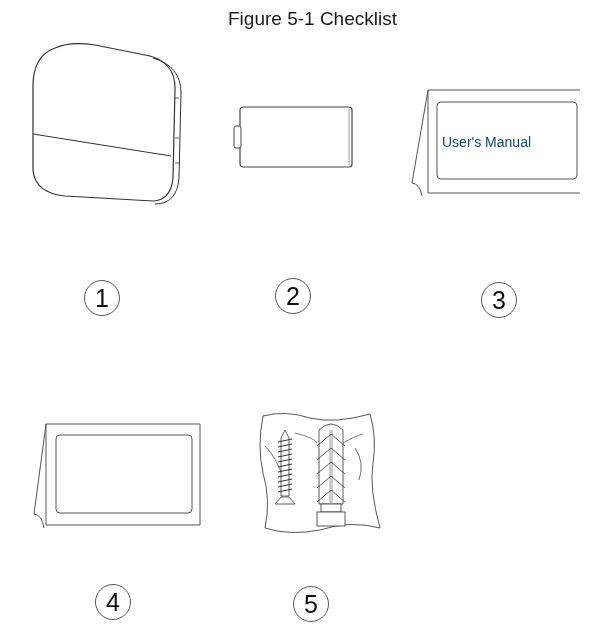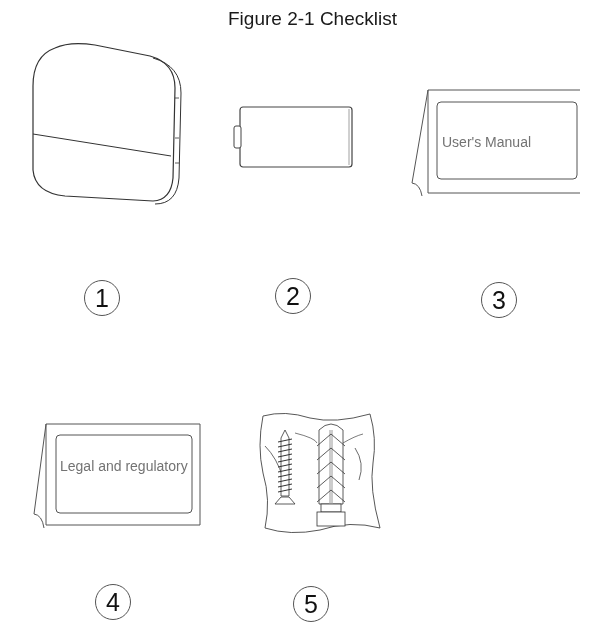--- a/index.html
+++ b/index.html
@@ -4,26 +4,26 @@
 <style>
   html, body { margin: 0; padding: 0; background: #ffffff; }
   body { width: 610px; height: 625px; position: relative; overflow: hidden;
          font-family: "Liberation Sans", "DejaVu Sans", sans-serif; color: #1a1a1a; }
   .title { position: absolute; top: 8px; left: 0; width: 100%; text-align: center;
            font-size: 19px; padding-left: 15px; box-sizing: border-box; }
   .fig { position: absolute; }
   .num { position: absolute; width: 36px; height: 36px; border: 1px solid #555;
          border-radius: 50%; display: flex; align-items: center; justify-content: center;
          font-size: 25px; color: #111; box-sizing: border-box; }
-  .card-text { position: absolute; font-size: 14px; color: #737373; line-height: 18px; }
+  .card-text { position: absolute; font-size: 14px; color: #0c4a6e; line-height: 18px; }
 </style>
 </head>
 <body>
 
-<div class="title">Figure 2-1 Checklist</div>
+<div class="title">Figure 5-1 Checklist</div>
 
 <svg class="fig" style="left:25px;top:38px" width="160" height="170" viewBox="0 0 160 170">
   <path d="M30,10 Q45,3 70,7 L125,18 Q150,25 150,50 L148,140 Q146,162 128,163 L40,158 Q10,155 8,132 L8,48 Q8,18 30,10 Z" fill="#fff" stroke="#333" stroke-width="1.2"></path>
   <path d="M128,20 Q156,28 156,55 L154,140 Q152,166 130,166" fill="none" stroke="#333" stroke-width="1"></path>
   <path d="M8,96 L146,118" fill="none" stroke="#333" stroke-width="1"></path>
   <path d="M150,60 L154,60 M150,100 L154,100 M150,125 L154,125" stroke="#333" stroke-width="0.8"></path>
 </svg>
 <div class="num" style="left:84px;top:280px">1</div>
 
 <svg class="fig" style="left:232px;top:105px" width="125" height="70" viewBox="0 0 125 70">
@@ -42,21 +42,20 @@
 <div class="card-text" style="left:442px;top:133px">User's Manual</div>
 <div class="num" style="left:481px;top:282px">3</div>
 
 <svg class="fig" style="left:32px;top:422px" width="175" height="110" viewBox="0 0 175 110">
   <path d="M14,2 L168,2 L168,103" stroke="#555" fill="none" stroke-width="1"></path>
   <path d="M14,2 L2,92 Q10,93 12,106" stroke="#555" fill="none" stroke-width="1"></path>
   <path d="M14,2 L14,103 L168,103" stroke="#555" fill="none" stroke-width="1"></path>
   <rect x="24" y="13" width="136" height="78" rx="4" fill="#fff" stroke="#555" stroke-width="1"></rect>
 </svg>
 <div class="card-text" style="left:60px;top:457px">
-  <div>Legal and regulatory</div>
 </div>
 <div class="num" style="left:95px;top:584px">4</div>
 
 <svg class="fig" style="left:255px;top:408px" width="132" height="130" viewBox="0 0 132 130">
   <path d="M8,8 Q30,2 55,10 Q80,16 115,6 Q122,30 118,55 Q114,80 125,120 Q95,112 65,122 Q35,128 10,120 Q16,92 8,65 Q2,38 8,8 Z" fill="#fff" stroke="#444" stroke-width="0.9"></path>
   <path d="M100,40 Q110,55 104,72" fill="none" stroke="#444" stroke-width="0.8"></path>
   <path d="M10,38 Q22,50 28,70" fill="none" stroke="#444" stroke-width="0.8"></path>
 
   <polygon points="30,22 26,30 26,88 34,88 34,30" fill="#fff" stroke="#333" stroke-width="0.8"></polygon>
   <g stroke="#333" stroke-width="1">

